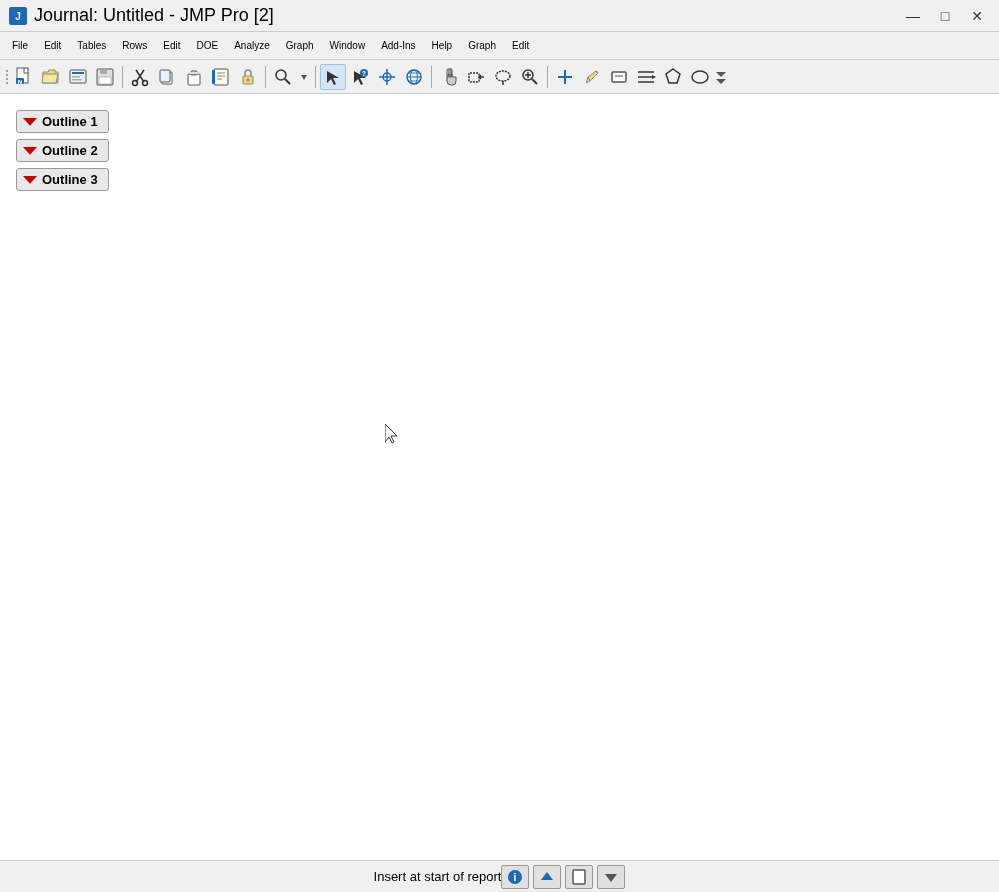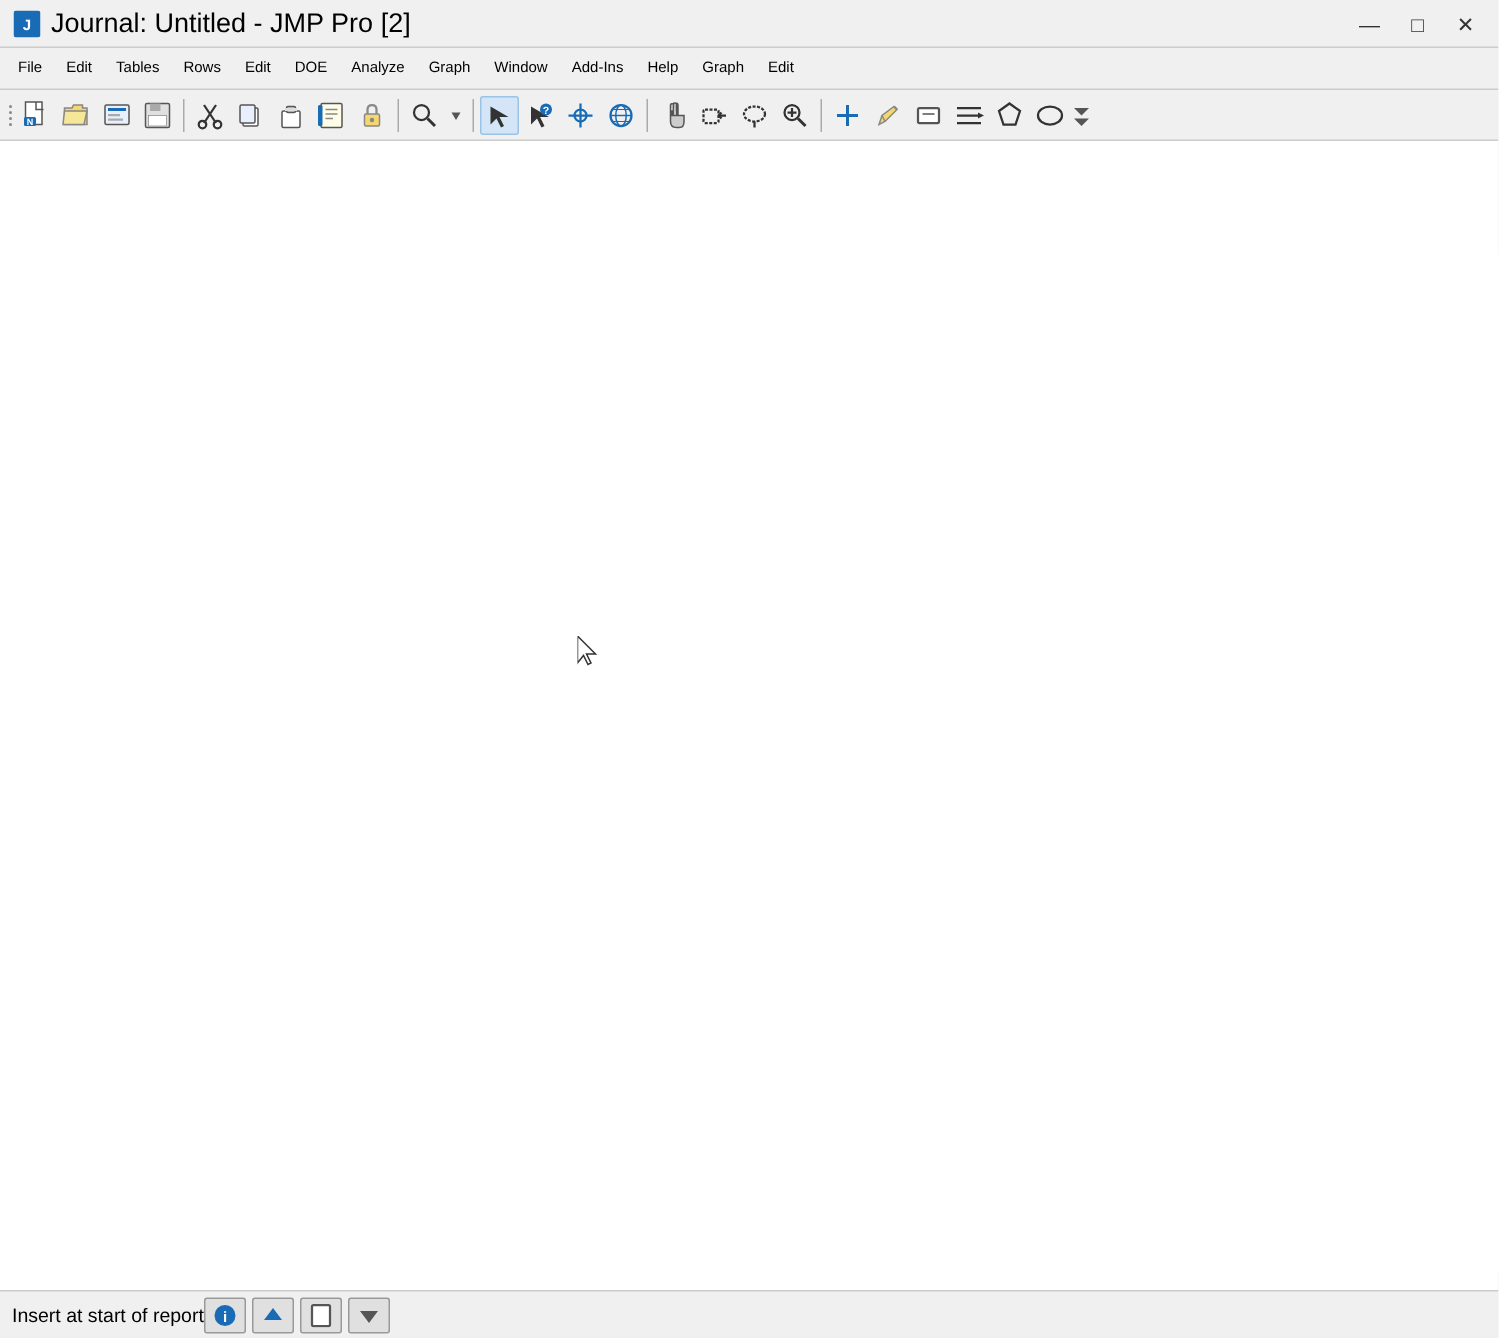--- a/index.html
+++ b/index.html
@@ -170,21 +170,21 @@
       pointer-events: none;
     }
 
     
     .status-bar {
       height: 32px;
       background: #f0f0f0;
       border-top: 1px solid #ccc;
       display: flex;
       align-items: center;
-      justify-content: flex-start;
+      justify-content: center;
       padding: 0 8px;
       flex-shrink: 0;
     }
 
     .status-text {
       font-size: 13px;
       color: #000;
     }
 
     .status-right {
@@ -475,22 +475,40 @@
   <button class="toolbar-btn" title="More" style="width:14px;">
     <svg width="10" height="16" viewBox="0 0 10 16">
       <polygon points="0,3 10,3 5,8" fill="#555"></polygon>
       <polygon points="0,10 10,10 5,15" fill="#555"></polygon>
     </svg>
   </button>
 </div>
 
 <div class="main-content">
 
-
-
+  <div class="outline-item">
+    <button class="outline-btn">
+      <div class="outline-arrow"></div>
+      <span>Outline 1</span>
+    </button>
+  </div>
+
+  <div class="outline-item">
+    <button class="outline-btn">
+      <div class="outline-arrow"></div>
+      <span>Outline 2</span>
+    </button>
+  </div>
+
+  <div class="outline-item">
+    <button class="outline-btn">
+      <div class="outline-arrow"></div>
+      <span>Outline 3</span>
+    </button>
+  </div>
 
   <div class="cursor-indicator">
     <svg width="16" height="20" viewBox="0 0 16 20">
       <polygon points="0,0 0,18 4,13 7,19 9,18 6,12 12,12" fill="white" stroke="#333" stroke-width="1"></polygon>
     </svg>
   </div>
 
 </div>
 
 <div class="status-bar">

